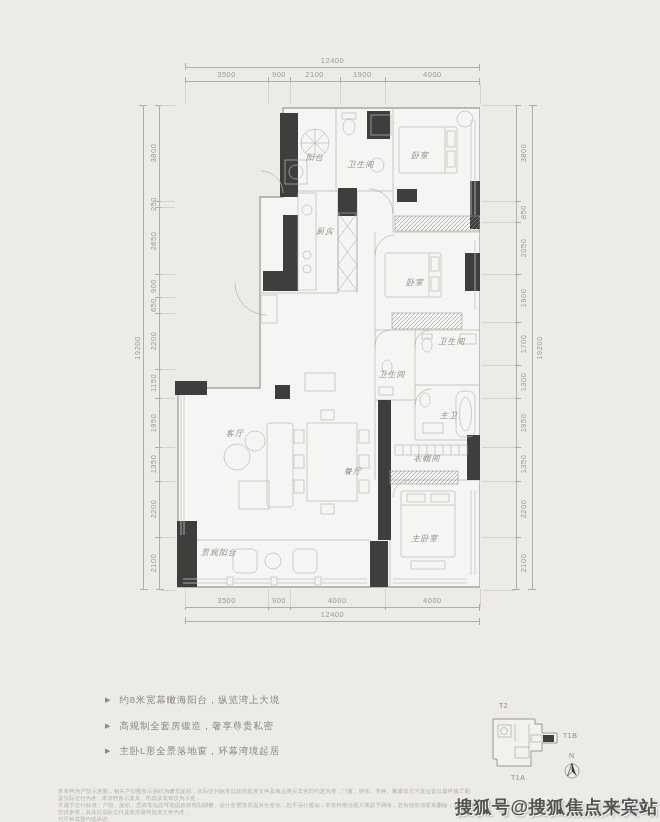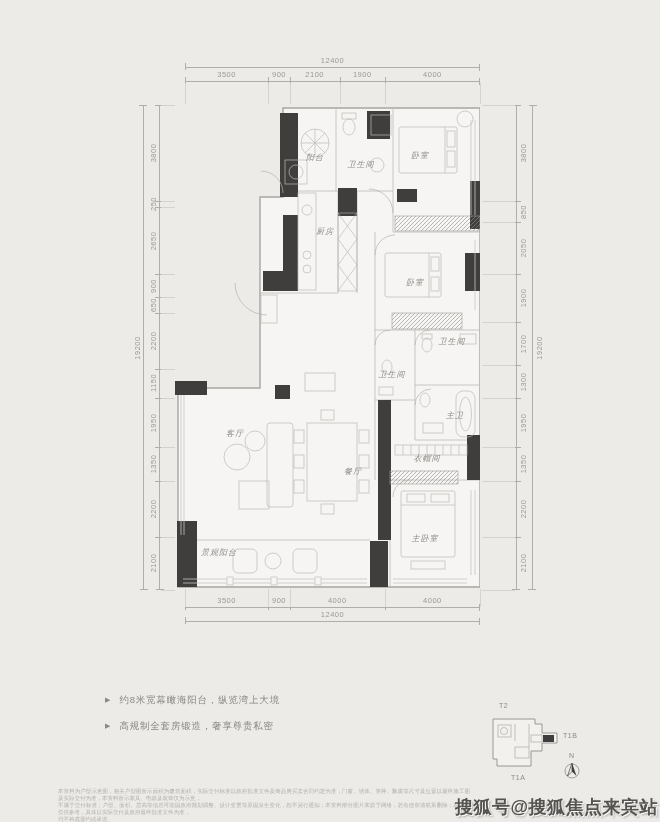--- a/index.html
+++ b/index.html
@@ -370,36 +370,40 @@
     </svg>
 
     
     <span class="room-label" style="left:140px;top:52px">阳台</span>
     <span class="room-label" style="left:186px;top:59px">卫生间</span>
     <span class="room-label" style="left:245px;top:50px">卧室</span>
     <span class="room-label" style="left:150px;top:126px">厨房</span>
     <span class="room-label" style="left:240px;top:177px">卧室</span>
     <span class="room-label" style="left:277px;top:236px">卫生间</span>
     <span class="room-label" style="left:217px;top:269px">卫生间</span>
-    <span class="room-label" style="left:280px;top:310px">主卫</span>
+    <span class="room-label" style="left:274px;top:310px">主卫</span>
     <span class="room-label" style="left:60px;top:328px">客厅</span>
     <span class="room-label" style="left:178px;top:366px">餐厅</span>
     <span class="room-label" style="left:252px;top:353px">衣帽间</span>
     <span class="room-label" style="left:250px;top:433px">主卧室</span>
     <span class="room-label" style="left:44px;top:447px">景观阳台</span>
   </div>
 
   <div class="features">
     <div class="feature">
       <span class="tri">▶</span>
       <span class="txt">约8米宽幕瞰海阳台，纵览湾上大境</span>
     </div>
     <div class="feature">
       <span class="tri">▶</span>
       <span class="txt">高规制全套房锻造，奢享尊贵私密</span>
+    </div>
+    <div class="feature">
+      <span class="tri">▶</span>
+      <span class="txt">主卧L形全景落地窗，环幕湾境起居</span>
     </div>
   </div>
 
   <div class="keyplan">
     <span class="kp-label" style="left:12px;top:0">T2</span>
     <span class="kp-label" style="left:76px;top:30px">T1B</span>
     <span class="kp-label" style="left:24px;top:72px">T1A</span>
     <svg width="72" height="62" viewBox="0 0 72 62" style="position:absolute;left:2px;top:9px;">
       <path d="M4,8 H46 V13 H53 V22 H68 V32 H53 V40 H42 V55 H8 V48 H4 Z" fill="#f3f1ee" stroke="#9a9794" stroke-width="1"></path>
       <g stroke="#adaaa6" stroke-width="0.7" fill="none">

